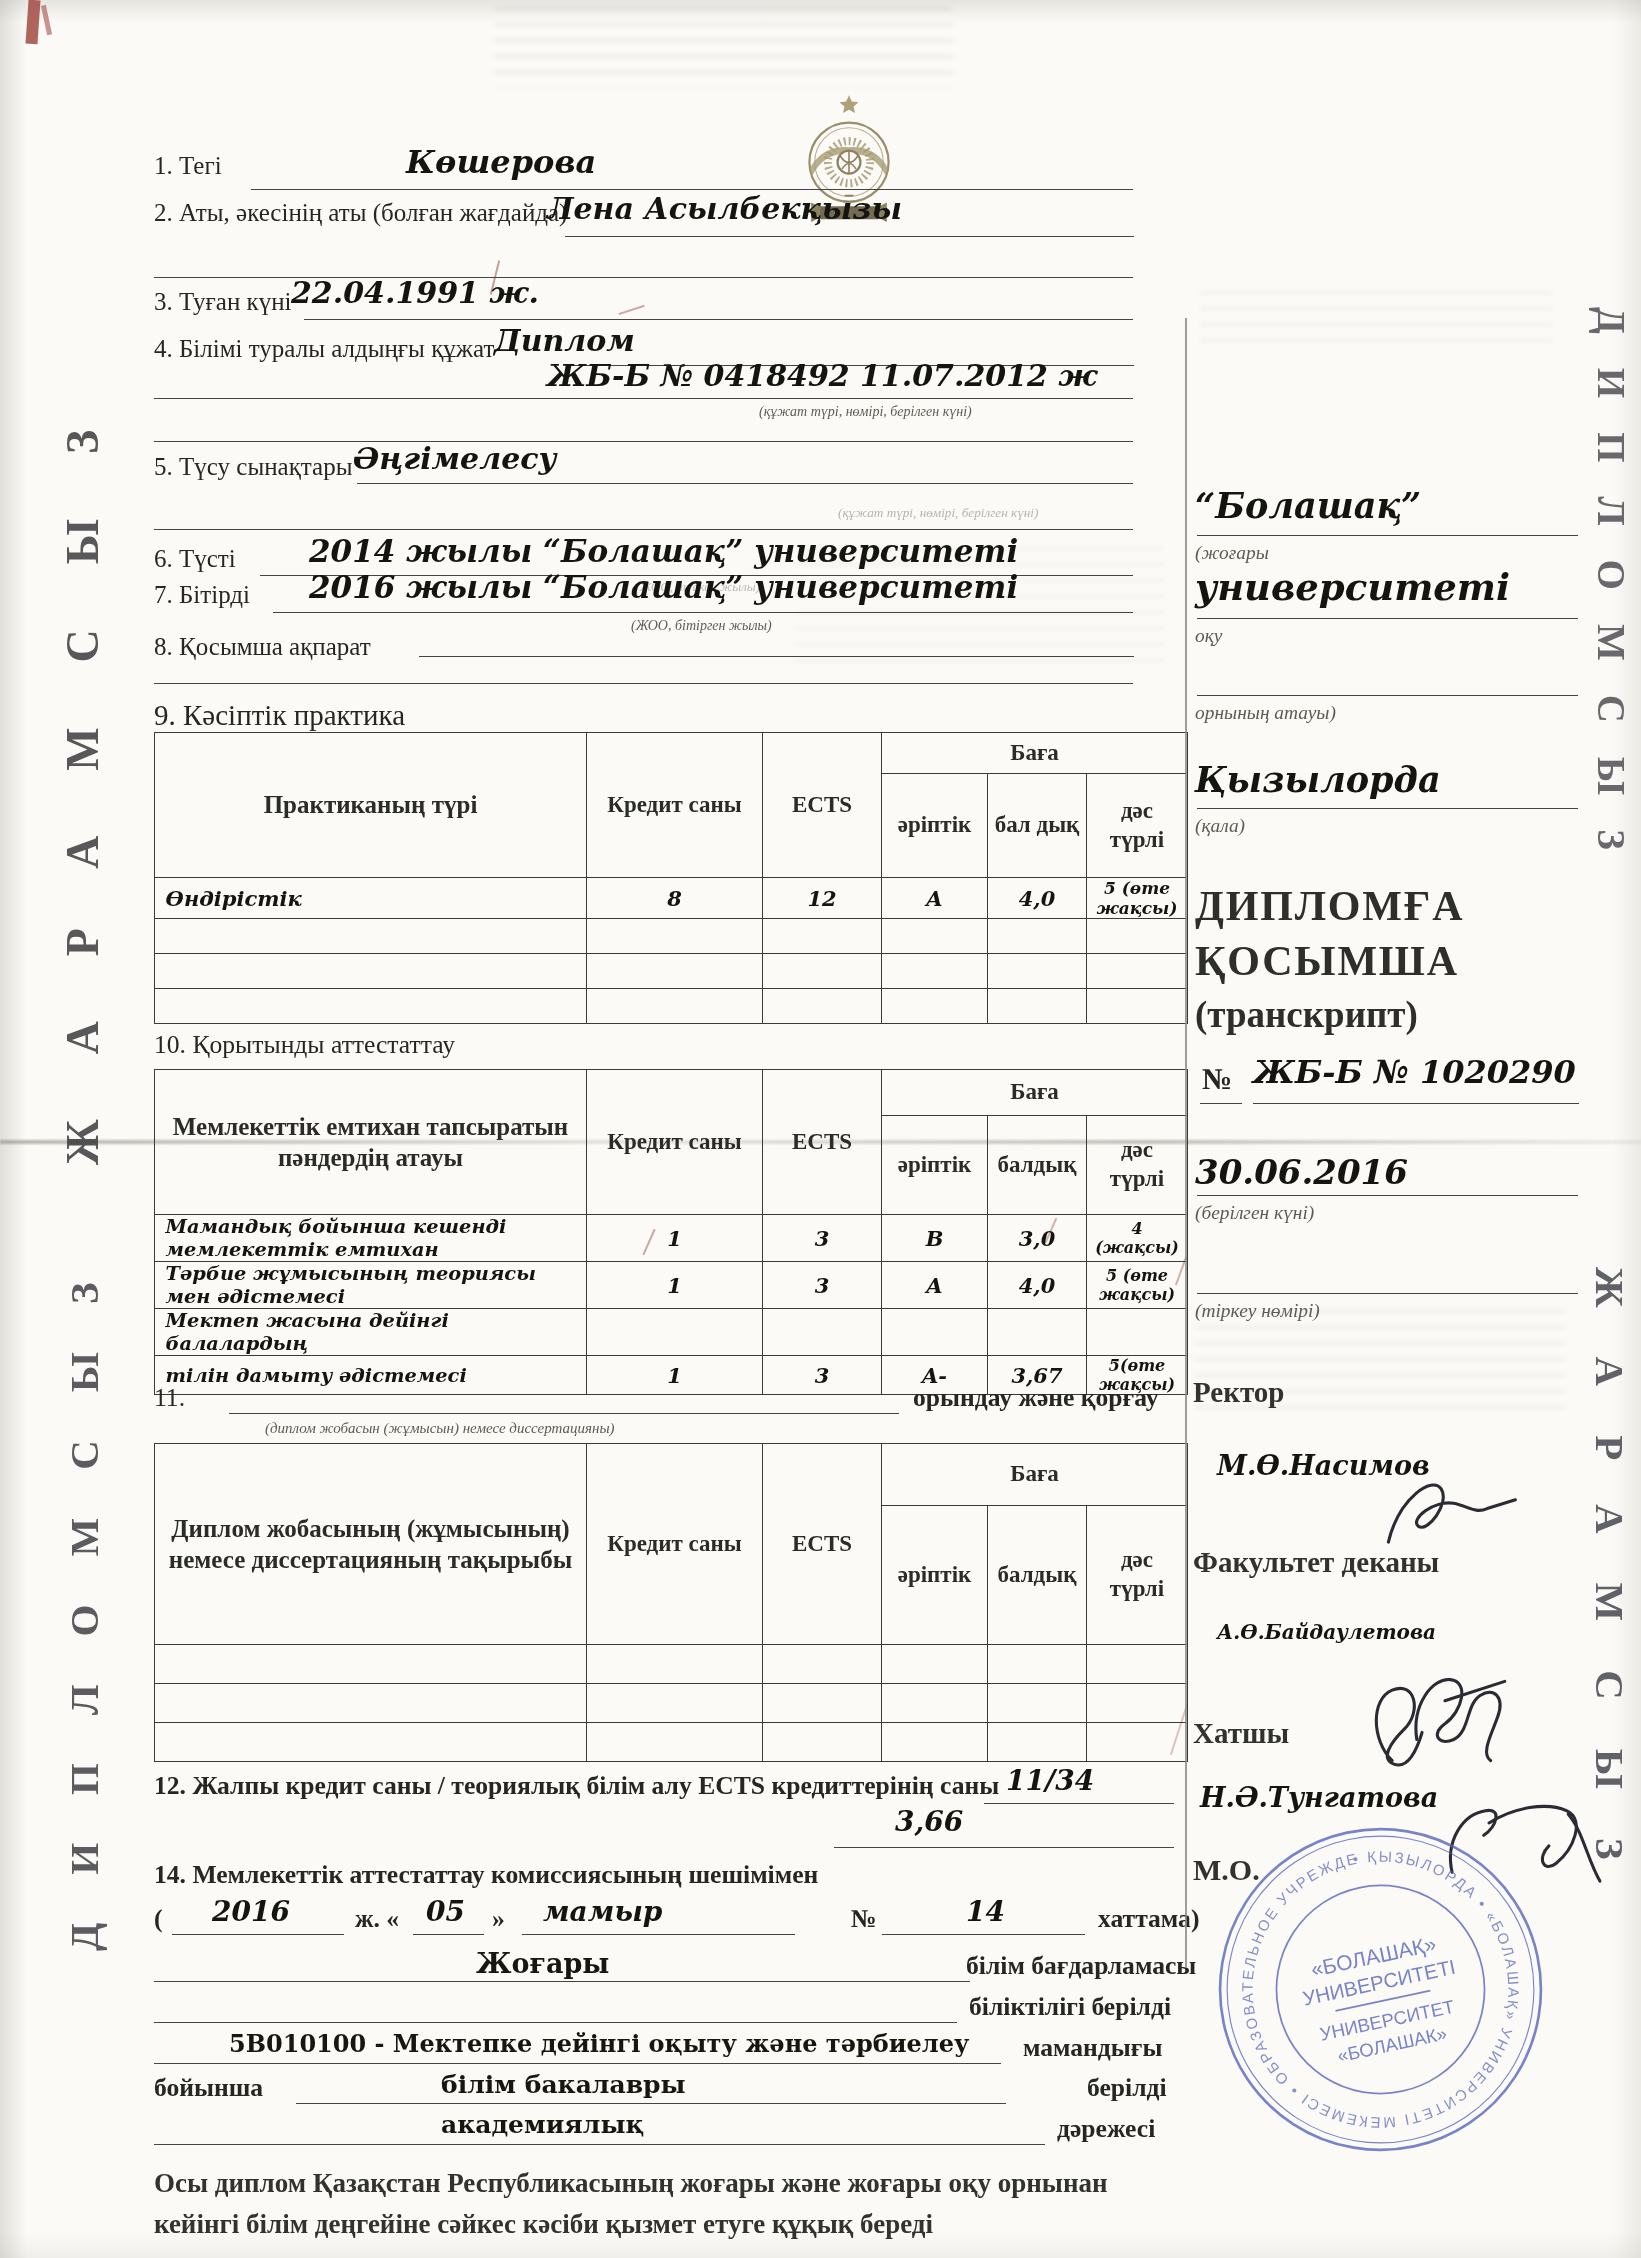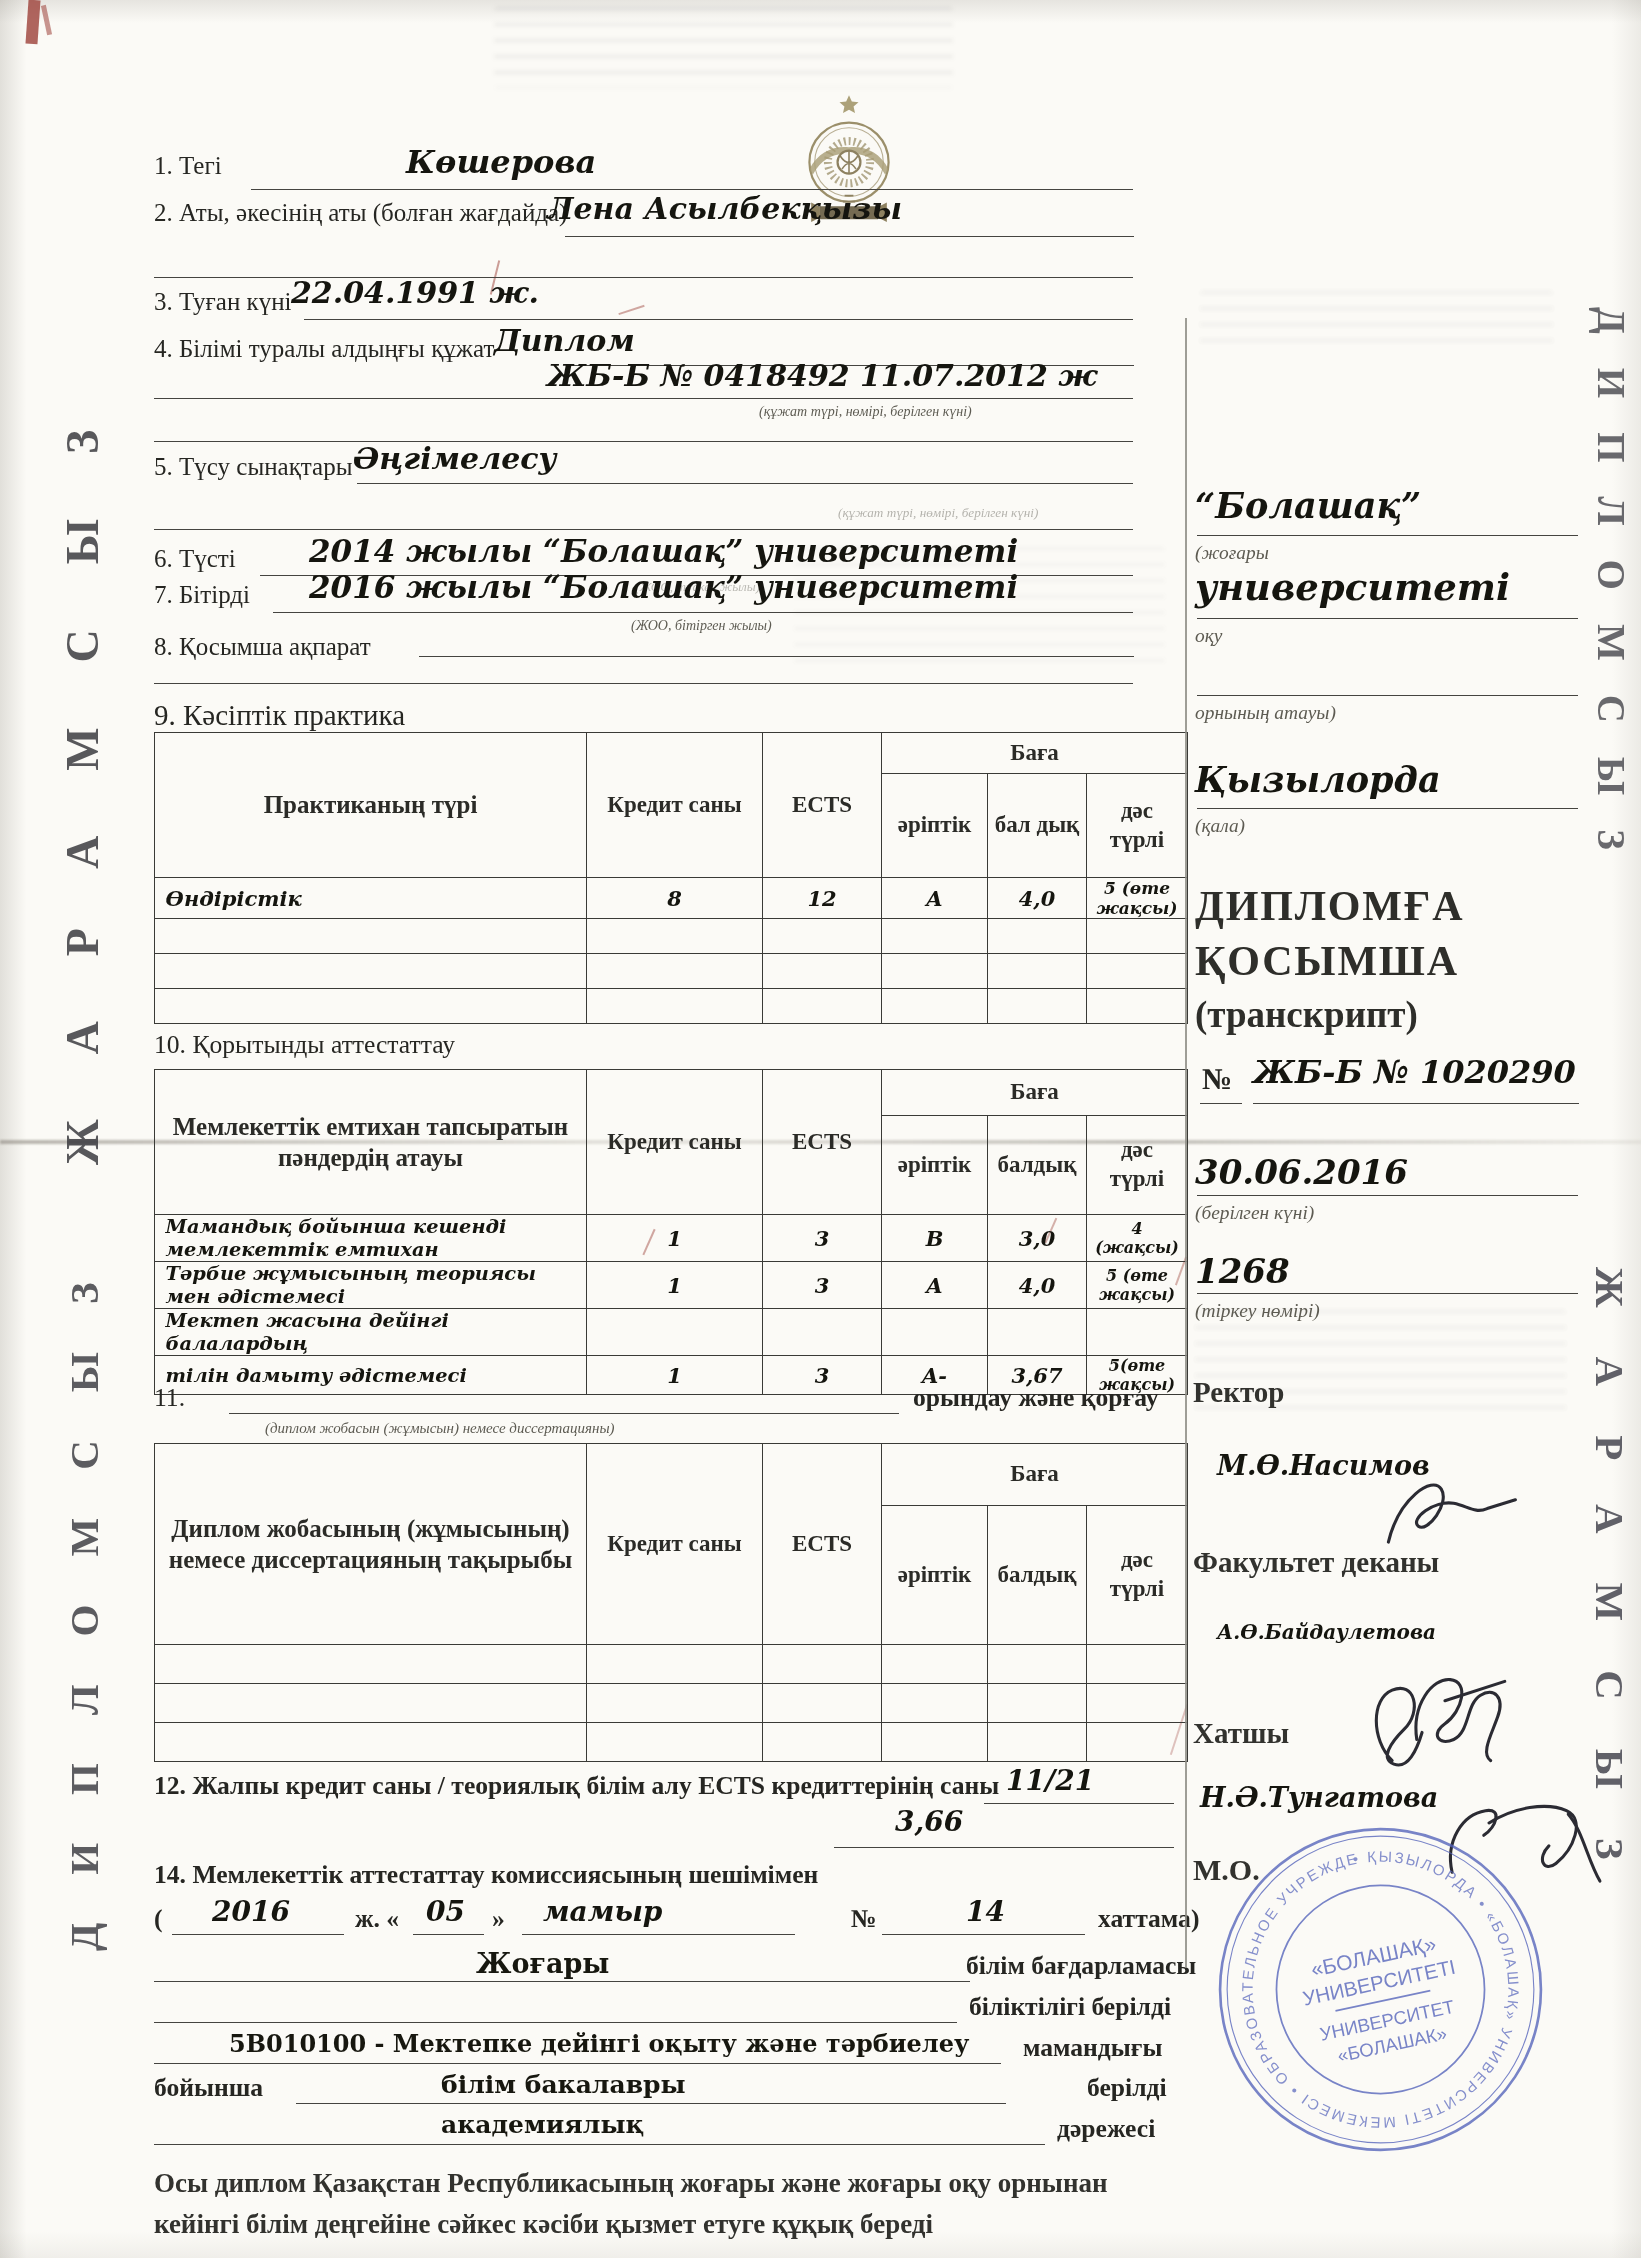--- a/index.html
+++ b/index.html
@@ -279,21 +279,21 @@
           <td></td>
           <td></td>
           <td></td>
           <td></td>
         </tr>
   </tbody>
     </table>
 
   <div class="t b" style="left:154px;top:1771px;font-size:25.6px;">12. Жалпы кредит саны / теориялық білім алу ECTS кредиттерінің саны</div>
   <div class="ln" style="left:984px;top:1803px;width:190px;"></div>
-  <div class="t hw" style="left:1006px;top:1764px;font-size:28px;">11/21</div>
+  <div class="t hw" style="left:1006px;top:1764px;font-size:28px;">11/34</div>
 
   <div class="ln" style="left:834px;top:1847px;width:340px;"></div>
   <div class="t hw" style="left:895px;top:1805px;font-size:28px;">3,66</div>
 
   <div class="t b" style="left:154px;top:1860px;font-size:25.6px;">14. Мемлекеттік аттестаттау комиссиясының шешімімен</div>
 
   <div class="t b" style="left:154px;top:1904px;font-size:25.6px;">(</div>
   <div class="t hw" style="left:212px;top:1895px;font-size:28px;">2016</div>
   <div class="ln" style="left:172px;top:1934px;width:172px;"></div>
   <div class="t b" style="left:355px;top:1904px;font-size:25.6px;">ж. «</div>
@@ -350,21 +350,20 @@
 
   <div class="t b" style="left:1202px;top:1062px;font-size:30px;">№</div>
   <div class="ln" style="left:1200px;top:1103px;width:42px;"></div>
   <div class="t hw c" style="left:1253px;top:1053px;width:326px;font-size:32px;">ЖБ-Б № 1020290</div>
   <div class="ln" style="left:1253px;top:1103px;width:326px;"></div>
 
   <div class="t hw c" style="left:1195px;top:1152px;width:388px;font-size:34px;">30.06.2016</div>
   <div class="ln" style="left:1197px;top:1195px;width:381px;"></div>
   <div class="hint c" style="left:1195px;top:1202px;width:388px;font-size:19.4px;">(берілген күні)</div>
 
-  <div class="t hw c" style="left:1195px;top:1251px;width:388px;font-size:34px;">1268</div>
   <div class="ln" style="left:1197px;top:1293px;width:381px;"></div>
   <div class="hint c" style="left:1195px;top:1300px;width:388px;font-size:19.4px;">(тіркеу нөмірі)</div>
 
   <div class="t b" style="left:1193px;top:1376px;font-size:29px;color:#32322e;">Ректор</div>
   <div class="t hw c" style="left:1217px;top:1450px;width:309px;font-size:27px;">М.Ө.Насимов</div>
   <svg class="sig" style="left:1376px;top:1468px;" width="150" height="97" viewBox="0 0 170 110">
     <path d="M14,84 C26,34 64,8 74,24 C84,40 58,74 48,66 C38,58 66,36 88,40 C104,43 112,52 126,46 L158,36"></path>
   </svg>
 
   <div class="t b" style="left:1193px;top:1546px;font-size:29px;color:#32322e;">Факультет деканы</div>

